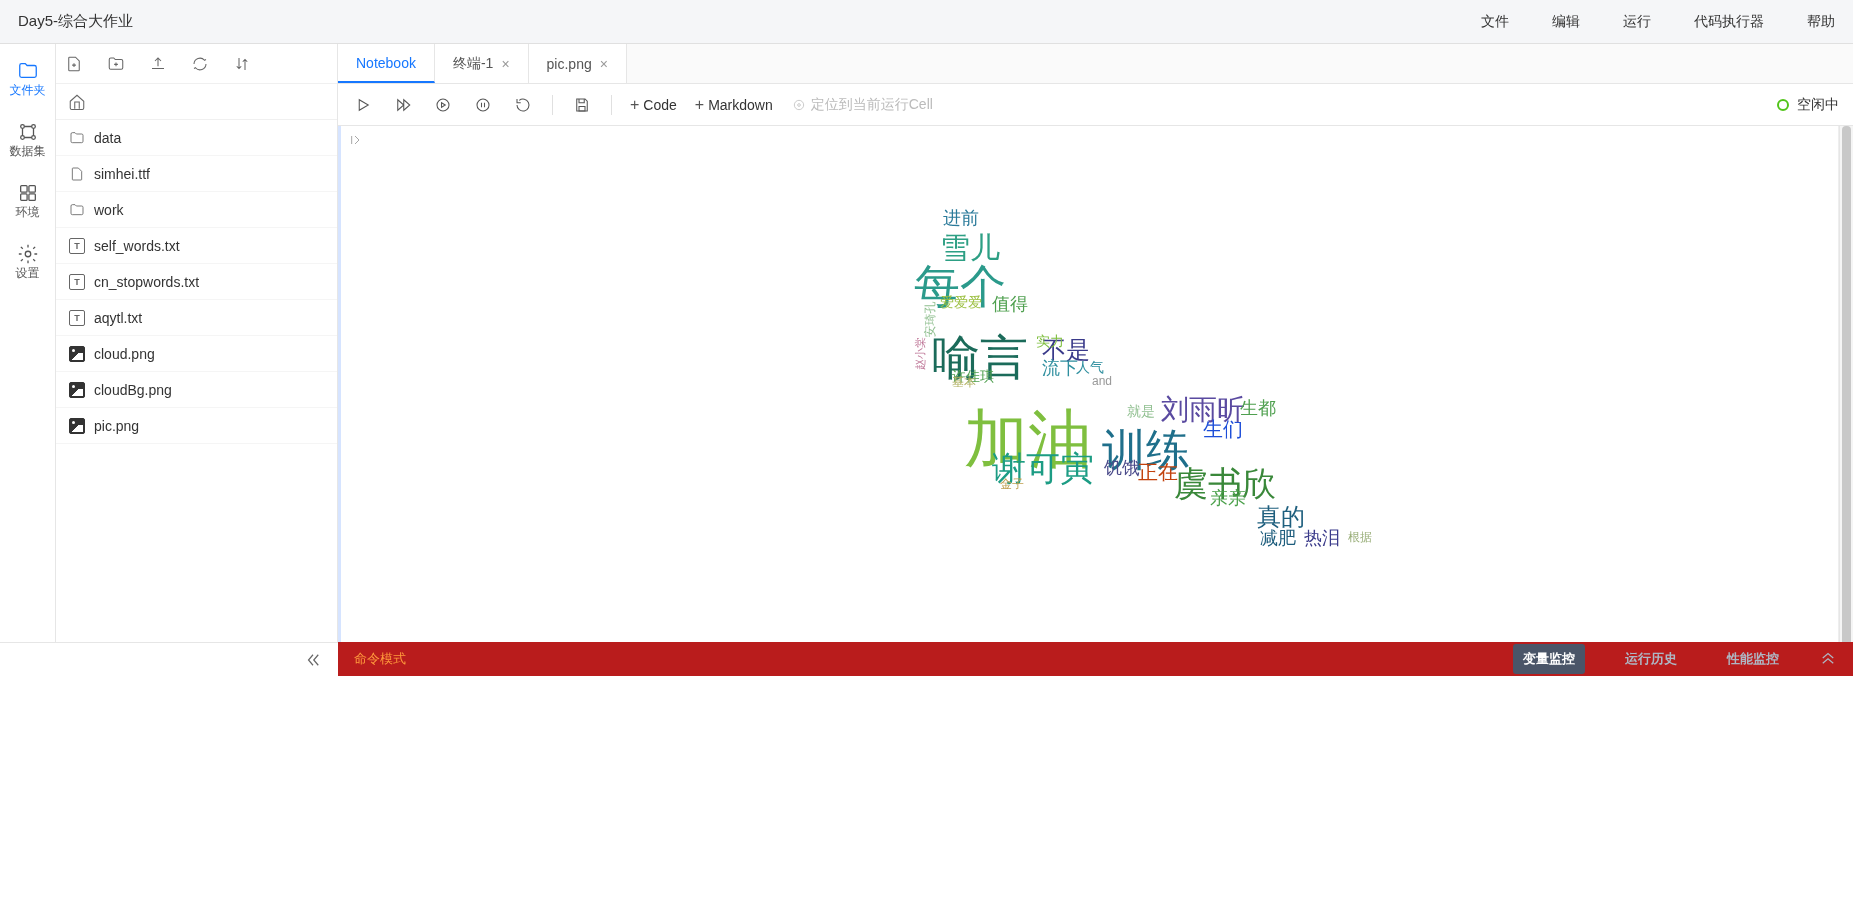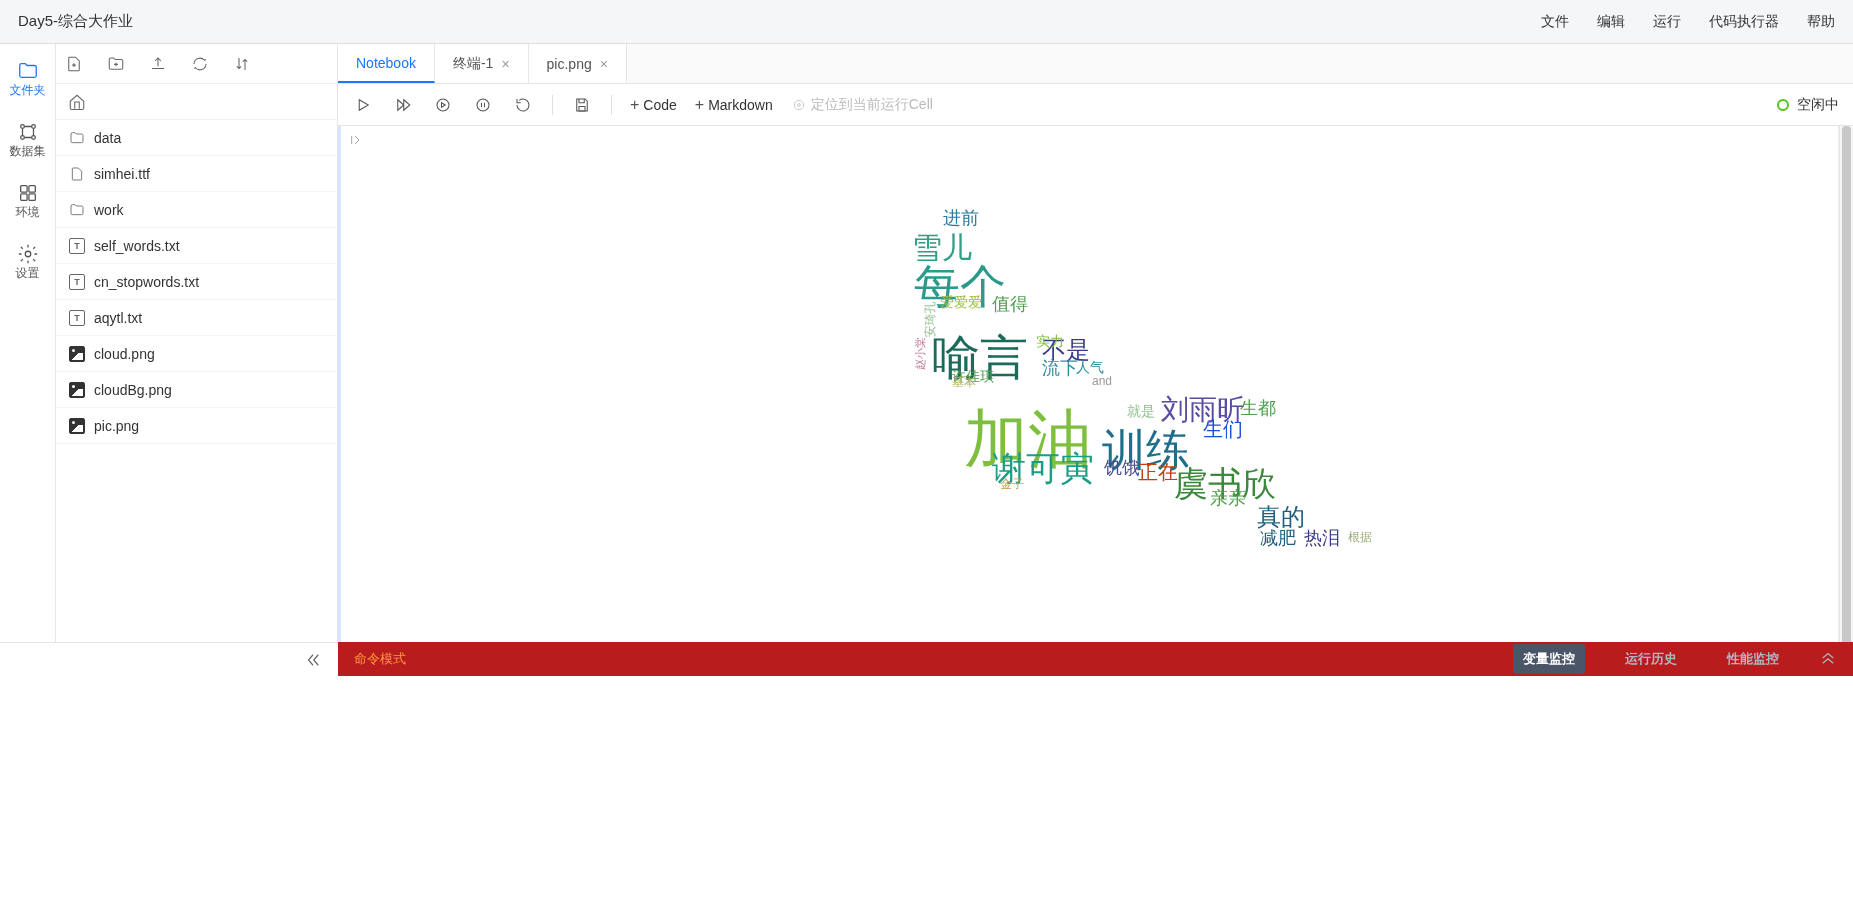--- a/index.html
+++ b/index.html
@@ -2,21 +2,21 @@
 <html><head>
 <meta charset="utf-8">
 <style>
 * { margin: 0; padding: 0; box-sizing: border-box; }
 body { font-family: -apple-system, BlinkMacSystemFont, "Segoe UI", "PingFang SC", "Microsoft YaHei", sans-serif; font-size: 14px; color: #333; background: #fff; overflow: hidden; }
 .app { display: flex; flex-direction: column; height: 676px; width: 1853px; }
 
 
 .header { height: 44px; background: #f5f6f8; border-bottom: 1px solid #e0e0e0; display: flex; align-items: center; padding: 0 18px; justify-content: space-between; }
 .header-title { font-size: 15px; color: #333; }
-.header-menu { display: flex; gap: 28px; }
+.header-menu { display: flex; gap: 43px; }
 .header-menu-item { font-size: 14px; color: #333; cursor: pointer; }
 
 
 .body { display: flex; flex: 1; min-height: 0; }
 
 
 .activity-bar { width: 56px; background: #fff; border-right: 1px solid #e6e6e6; display: flex; flex-direction: column; align-items: center; padding-top: 12px; gap: 14px; }
 .activity-item { display: flex; flex-direction: column; align-items: center; gap: 0; cursor: pointer; padding: 4px 0; width: 100%; }
 .activity-item.active { color: #1677ff; }
 .activity-item.active .activity-icon svg { stroke: #1677ff; }
@@ -326,21 +326,21 @@
         </div>
         <div class="cell-output">
           <div class="wordcloud" id="wordcloud">
               <div class="wc-word" style="left: 312px; top: 150px; font-size: 64px; color: rgb(127, 191, 63);">加油</div>
               <div class="wc-word" style="left: 280px; top: 80px; font-size: 48px; color: rgb(27, 107, 90);">喻言</div>
               <div class="wc-word" style="left: 450px; top: 175px; font-size: 44px; color: rgb(31, 111, 139);">训练</div>
               <div class="wc-word" style="left: 262px; top: 10px; font-size: 46px; color: rgb(43, 154, 139);">每个</div>
               <div class="wc-word" style="left: 340px; top: 200px; font-size: 34px; color: rgb(28, 156, 132);">谢可寅</div>
               <div class="wc-word" style="left: 522px; top: 215px; font-size: 34px; color: rgb(58, 136, 58);">虞书欣</div>
               <div class="wc-word" style="left: 509px; top: 145px; font-size: 28px; color: rgb(90, 74, 160);">刘雨昕</div>
-              <div class="wc-word" style="left: 260px; top: -18px; font-size: 30px; color: rgb(45, 159, 132);">雪儿</div>
+              <div class="wc-word" style="left: 288px; top: -18px; font-size: 30px; color: rgb(45, 159, 132);">雪儿</div>
               <div class="wc-word" style="left: 390px; top: 88px; font-size: 24px; color: rgb(58, 58, 138);">不是</div>
               <div class="wc-word" style="left: 605px; top: 255px; font-size: 24px; color: rgb(30, 95, 126);">真的</div>
               <div class="wc-word" style="left: 551px; top: 170px; font-size: 20px; color: #1d4ed8;">生们</div>
               <div class="wc-word" style="left: 588px; top: 150px; font-size: 18px; color: rgb(79, 160, 79);">生都</div>
               <div class="wc-word" style="left: 340px; top: 46px; font-size: 18px; color: rgb(79, 160, 79);">值得</div>
               <div class="wc-word" style="left: 486px; top: 213px; font-size: 20px; color: #c2410c;">正在</div>
               <div class="wc-word" style="left: 452px; top: 210px; font-size: 18px; color: rgb(74, 74, 138);">饥饿</div>
               <div class="wc-word" style="left: 390px; top: 110px; font-size: 18px; color: rgb(47, 143, 159);">流下</div>
               <div class="wc-word" style="left: 608px; top: 280px; font-size: 18px; color: rgb(28, 92, 124);">减肥</div>
               <div class="wc-word" style="left: 652px; top: 280px; font-size: 18px; color: rgb(58, 58, 138);">热泪</div>

